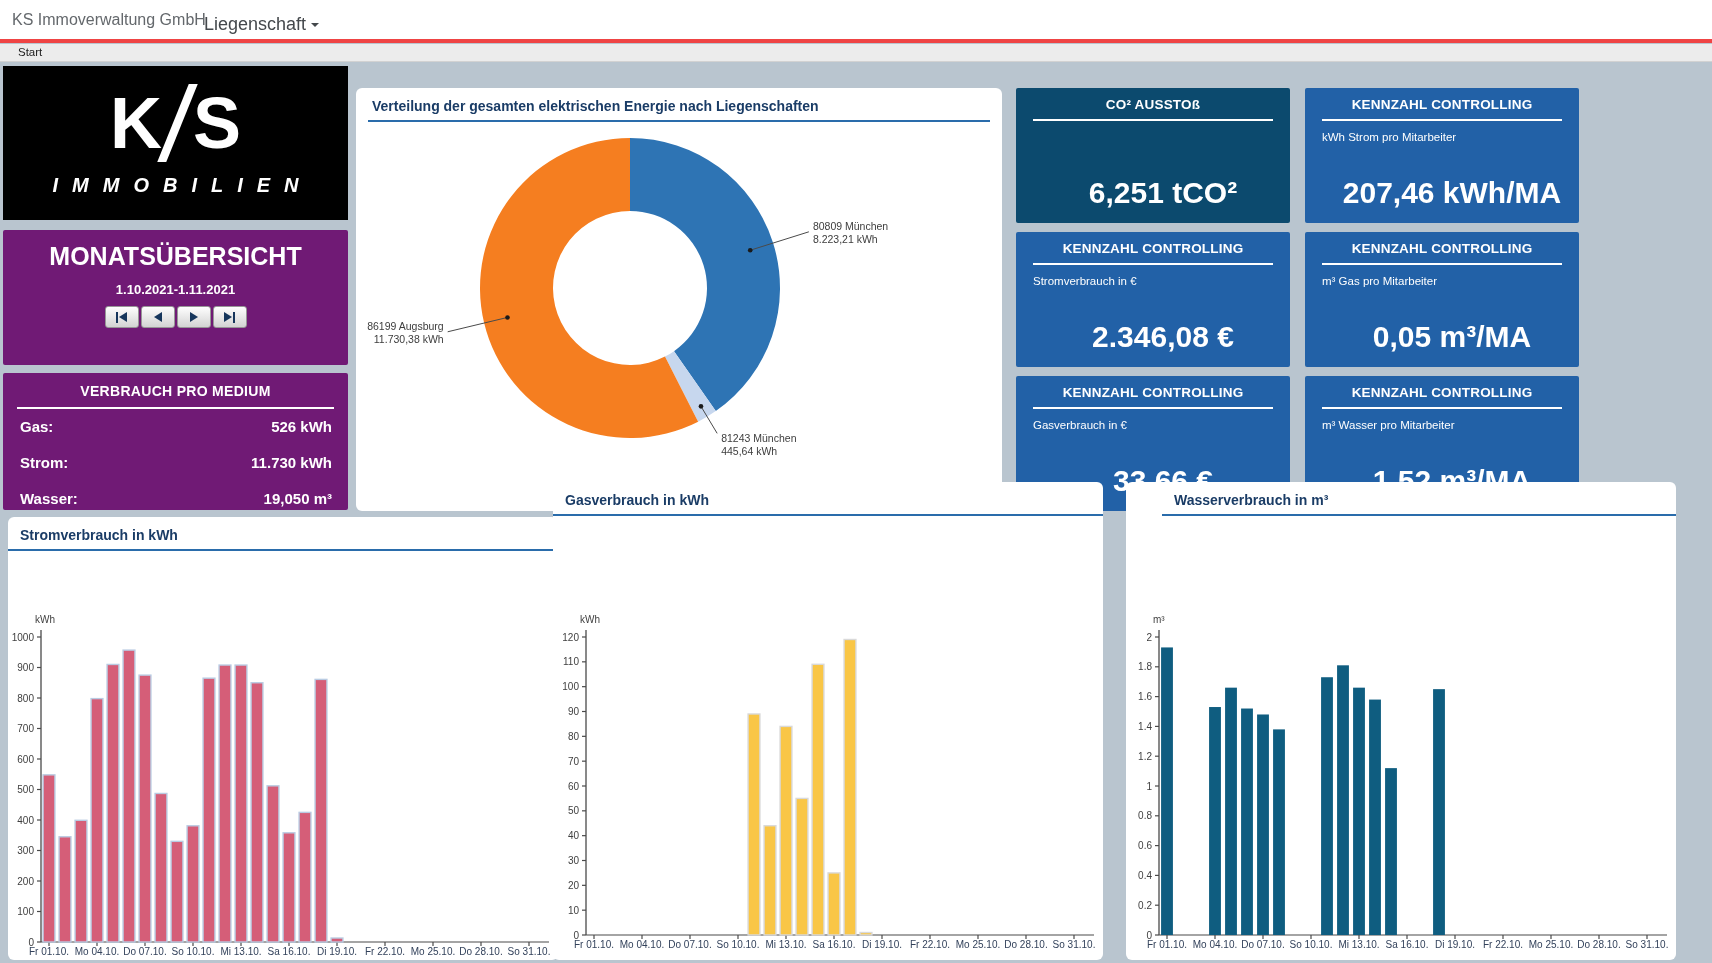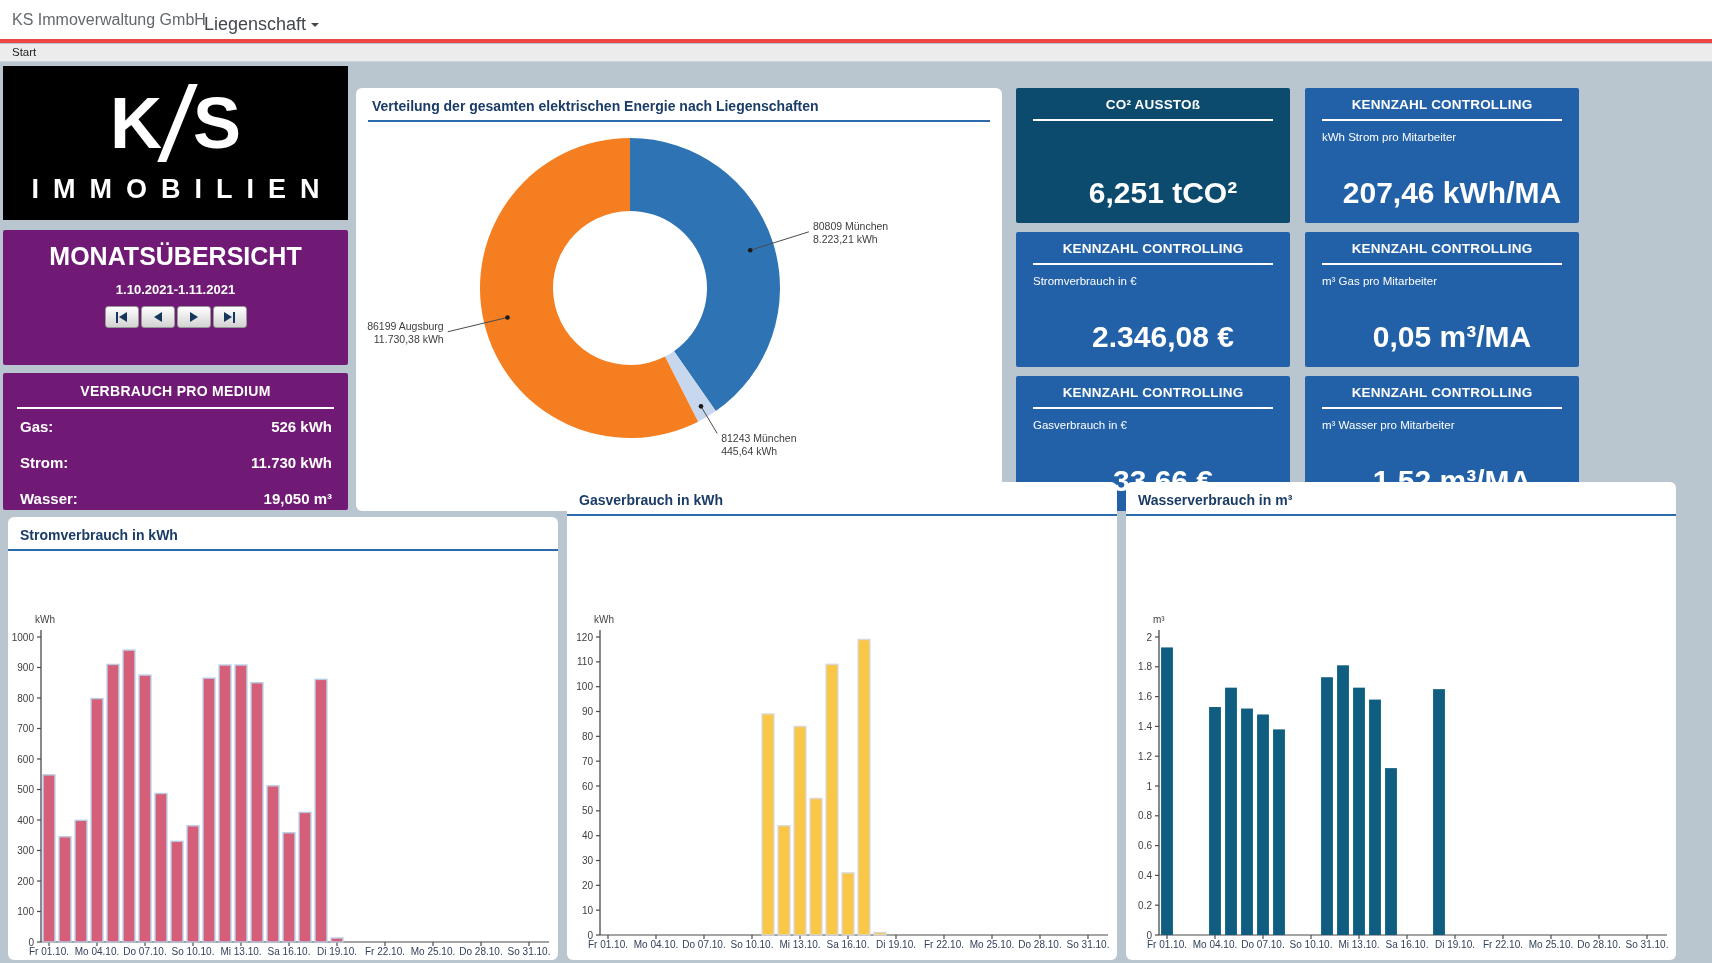--- a/index.html
+++ b/index.html
@@ -9,33 +9,33 @@
     font-family: "Liberation Sans", sans-serif;
     background: #b9c5cf;
     overflow: hidden;
   }
   
   .topbar { position:absolute; left:0; top:0; width:1712px; height:43px; background:#ffffff; border-bottom:4px solid #ef4444; }
   .brand  { position:absolute; left:12px; top:11px; font-size:16px; color:#64686c; }
   .menu   { position:absolute; left:204px; top:14px; font-size:18px; color:#44484c; cursor:pointer; }
   .caret  { display:inline-block; width:0; height:0; border-left:4px solid transparent; border-right:4px solid transparent; border-top:4px solid #44484c; margin-left:5px; vertical-align:middle; }
   .startbar { position:absolute; left:0; top:44px; width:1712px; height:18px; background:#ececec; border-bottom:1px solid #d2d2d2; }
-  .startbar span { position:absolute; left:12px; top:2px; font-size:11.5px; color:#222; cursor:pointer; }
+  .startbar span { position:absolute; left:18px; top:2px; font-size:11.5px; color:#222; cursor:pointer; }
 
   
   .card { position:absolute; }
   .white-card { background:#ffffff; border-radius:6px; }
   .navy-card  { background:#701a75; color:#fff; border-radius:2px; }
 
   
   .logo { left:3px; top:66px; width:345px; height:154px; background:#000; color:#fff; text-align:center; }
   .logo-ks { display:flex; align-items:center; justify-content:center; height:104px; padding-top:10px; }
   .logo-ks .letter { font-size:72px; font-weight:bold; line-height:1; }
   .logo-slash { width:9px; height:78px; background:#fff; transform:skewX(-22deg); margin:0 11px; }
-  .logo-word { font-size:27px; font-weight:bold; letter-spacing:14px; margin-top:4px; padding-left:14px; }
+  .logo-word { font-size:20px; font-weight:bold; letter-spacing:14px; margin-top:4px; padding-left:14px;font-style:italic; }
 
   
   .monat { left:3px; top:230px; width:345px; height:135px; }
   .monat-title { text-align:center; font-size:25px; font-weight:bold; margin-top:12px; }
   .monat-range { text-align:center; font-size:13px; font-weight:bold; margin-top:11px; }
   .monat-nav { display:flex; justify-content:center; gap:2px; margin-top:9px; }
   .navbtn { width:34px; height:22px; background:linear-gradient(#fefefe,#d3d3d3); border:1px solid #979797; border-radius:3px;
             display:flex; align-items:center; justify-content:center; gap:1px; cursor:pointer; }
   .tri-l { width:0; height:0; border-top:5px solid transparent; border-bottom:5px solid transparent; border-right:8px solid #16365c; }
   .tri-r { width:0; height:0; border-top:5px solid transparent; border-bottom:5px solid transparent; border-left:8px solid #16365c; }
@@ -61,22 +61,22 @@
   .kpi { width:274px; height:135px; }
   .kpi-light { background:#0c4a6e; }
   .kpi-title { text-align:center; font-size:13.5px; font-weight:bold; margin-top:9px; letter-spacing:.2px; }
   .kpi-rule { border-top:2px solid #fff; margin:7px 17px 0 17px; }
   .kpi-sub { margin:10px 0 0 17px; font-size:11.5px; }
   .kpi-value { position:absolute; bottom:13px; left:10px; width:100%; text-align:center; font-size:30px; font-weight:bold; }
 
   
   .chart-card { background:#fff; border-radius:6px; }
   #card-strom  { left:8px;    top:517px; width:550px; height:443px; }
-  #card-gas    { left:567px;  top:482px; width:550px; height:478px; }
-  #card-wasser { left:1126px; top:482px; width:550px; height:478px; }
+  #card-gas    { left:553px;  top:482px; width:550px; height:478px; }
+  #card-wasser { left:1126px; top:482px; width:550px; height:478px;padding-left:36px; }
   .chart-card .chart-rule { margin:6px 0 0 0; }
   .chart-card .chart-title { margin-left:12px; }
 
   svg text { font-family:"Liberation Sans", sans-serif; }
 </style>
 </head>
 <body>
 
 <div class="topbar">
   <span class="brand">KS Immoverwaltung GmbH</span>

